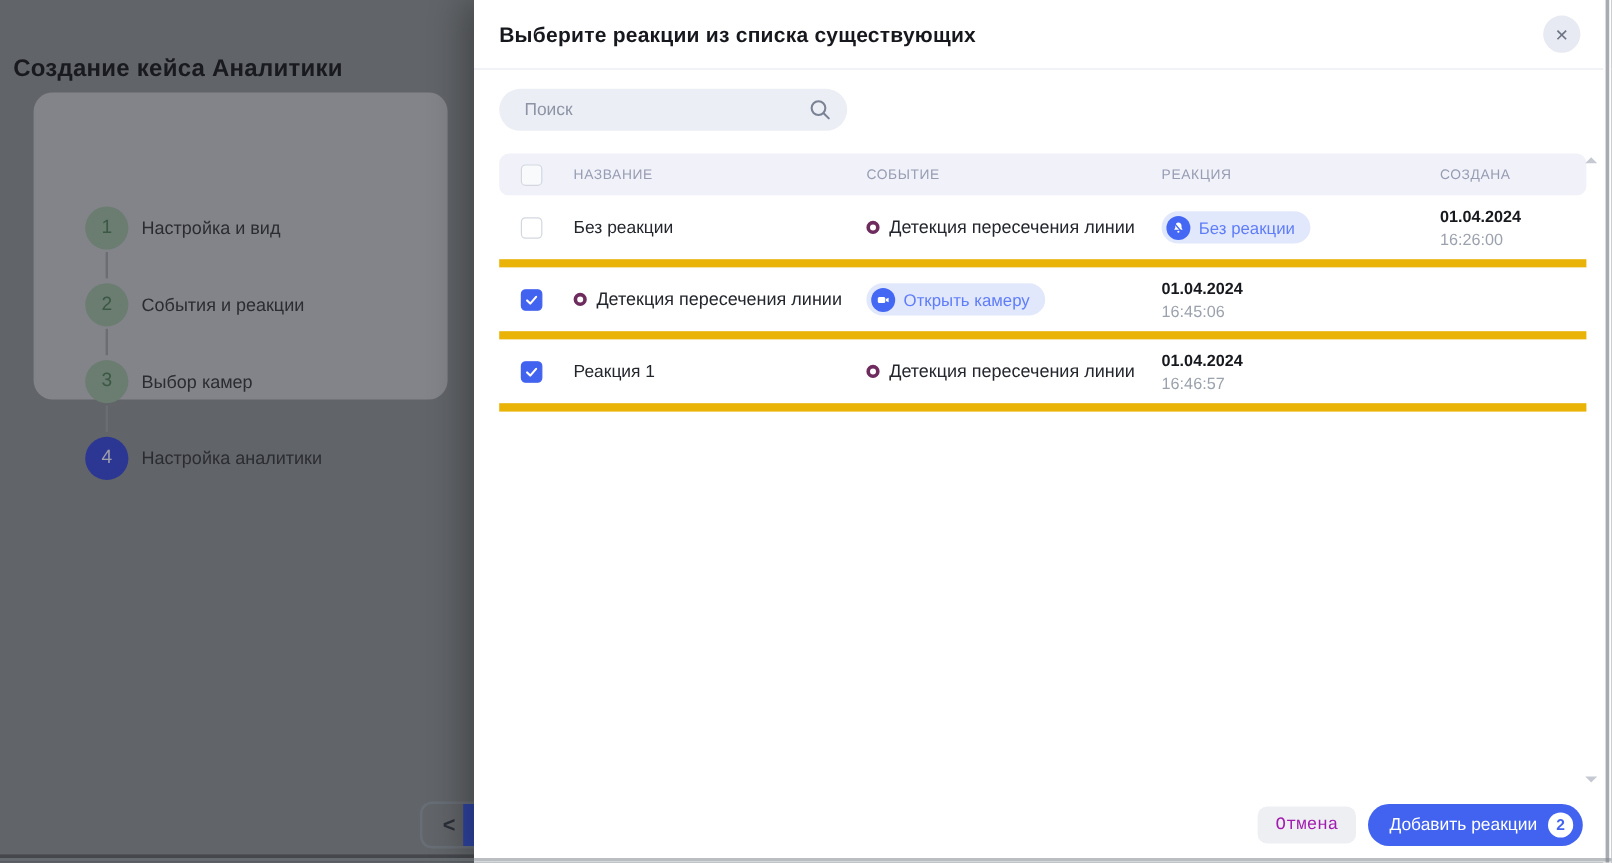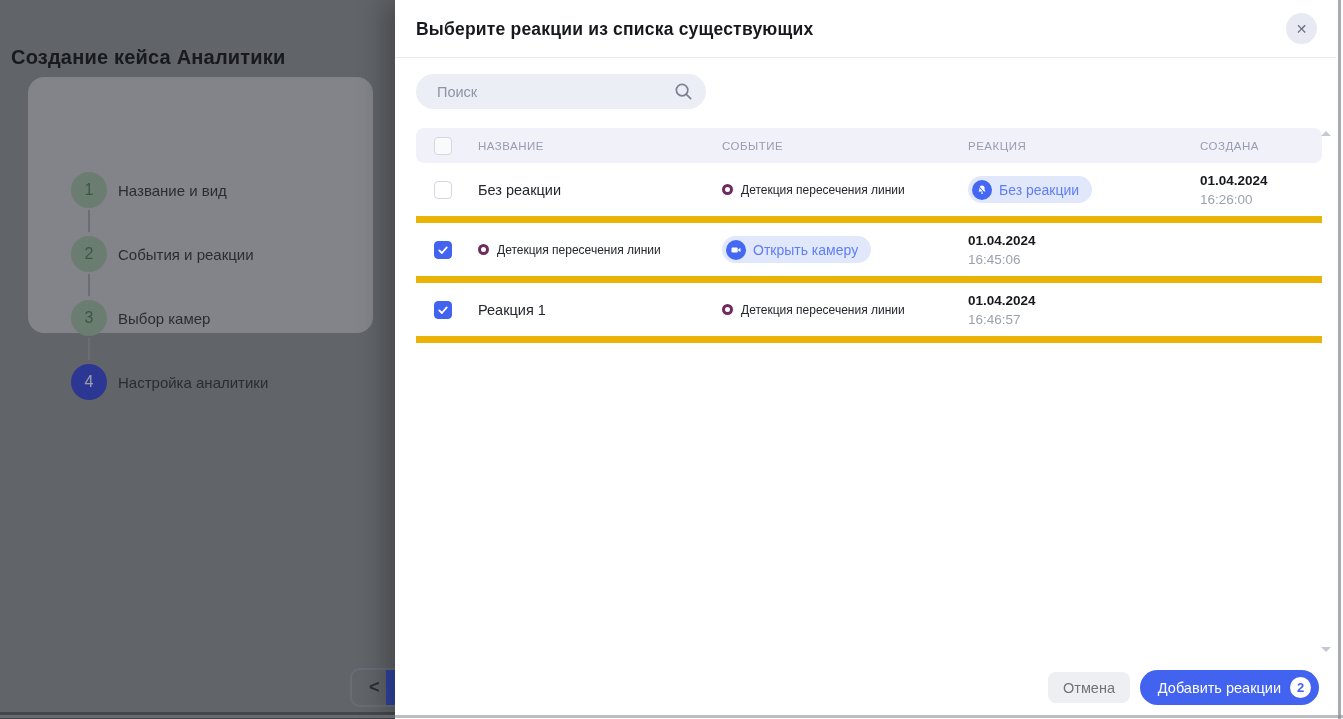--- a/index.html
+++ b/index.html
@@ -50,61 +50,61 @@
   .trow { height:60px; border-bottom:7px solid #eab308; background:#fff; }
 
   .cb { width:18px; height:18px; border-radius:4px; border:1.5px solid #D3D7E0; background:#FFFFFF;
         display:flex; align-items:center; justify-content:center; cursor:pointer; }
   .thead .cb { background:#F9FAFC; }
   .cb svg { display:none; }
   .cb.checked { background:#4262F0; border-color:#4262F0; }
   .cb.checked svg { display:block; }
 
   .cell-name { font-size:14.5px; color:#23262C; white-space:nowrap; overflow:hidden; }
-  .cell-event { display:flex; align-items:center; gap:8px; font-size:12px; color:#23262C; white-space:nowrap; }
+  .cell-event { display:flex; align-items:center; gap:8px; font-size:15px; color:#23262C; white-space:nowrap; }
   .event-ring { width:11px; height:11px; border:3px solid #6E2B5E; border-radius:50%; flex:0 0 auto; }
 
   .badge { display:inline-flex; align-items:center; gap:7px; height:27px; border-radius:14px; background:#E2E8FC;
            padding:0 13px 0 4px; max-width:100%; }
   .badge-circle { width:20px; height:20px; border-radius:50%; background:#4468F4; display:flex; align-items:center; justify-content:center; flex:0 0 auto; }
   .badge-label { font-size:14px; color:#5F7DF8; white-space:nowrap; }
 
   .cell-created { line-height:19px; }
   .created-date { font-size:13.5px; font-weight:700; color:#17191E; }
   .created-time { font-size:13.5px; color:#9CA2AD; }
 
   
   .scroll-up   { position:absolute; right:12px; top:131px; width:0; height:0; border-left:5px solid transparent; border-right:5px solid transparent; border-bottom:5px solid #C6C9D2; }
   .scroll-down { position:absolute; right:12px; top:647px; width:0; height:0; border-left:5px solid transparent; border-right:5px solid transparent; border-top:5px solid #C6C9D2; }
   .scrollbar { position:absolute; right:0; top:0; width:7px; height:719px; background:#FDFDFD; }
   .scrollbar-thumb { position:absolute; left:2px; top:0; width:2.5px; height:719px; background:#A8ABB1; }
 
   
   .btn-cancel { position:absolute; right:213px; top:672px; width:82px; height:31px; border:none; border-radius:8px;
-                background:#EDEFF3; color:#737373; font-size:14.5px; font-family:Liberation Sans, sans-serif; cursor:pointer; }
+                background:#EDEFF3; color:#a21caf; font-size:14.5px; font-family:Liberation Mono, monospace; cursor:pointer; }
   .btn-submit { position:absolute; right:24px; top:670px; height:35px; border:none; border-radius:17.5px; background:#4262F0;
                 color:#FFFFFF; font-size:14.5px; font-family:"Liberation Sans", sans-serif; display:flex; align-items:center;
                 gap:9px; padding:0 8px 0 18px; cursor:pointer; }
   .count-badge { width:21px; height:21px; border-radius:50%; background:#FFFFFF; color:#4262F0; font-size:13px; font-weight:700;
                  display:flex; align-items:center; justify-content:center; }
 
   .bottom-line { position:absolute; left:0; top:715px; width:100%; height:3px; background:rgba(130,136,142,0.55); z-index:3; }
 </style>
 </head>
 <body>
 
 <div class="stage">
 
   <div class="bg-page">
     <div class="bg-title">Создание кейса Аналитики</div>
 
     <div class="stepper-card">
       <div class="step-row" style="top:95px;">
         <div class="step-circle done">1</div>
-        <div class="step-label">Название и вид</div>
+        <div class="step-label">Настройка и вид</div>
       </div>
       <div class="step-connector" style="top:133px;"></div>
       <div class="step-row" style="top:159px;">
         <div class="step-circle done">2</div>
         <div class="step-label">События и реакции</div>
       </div>
       <div class="step-connector" style="top:197px;"></div>
       <div class="step-row" style="top:223px;">
         <div class="step-circle done">3</div>
         <div class="step-label">Выбор камер</div>

